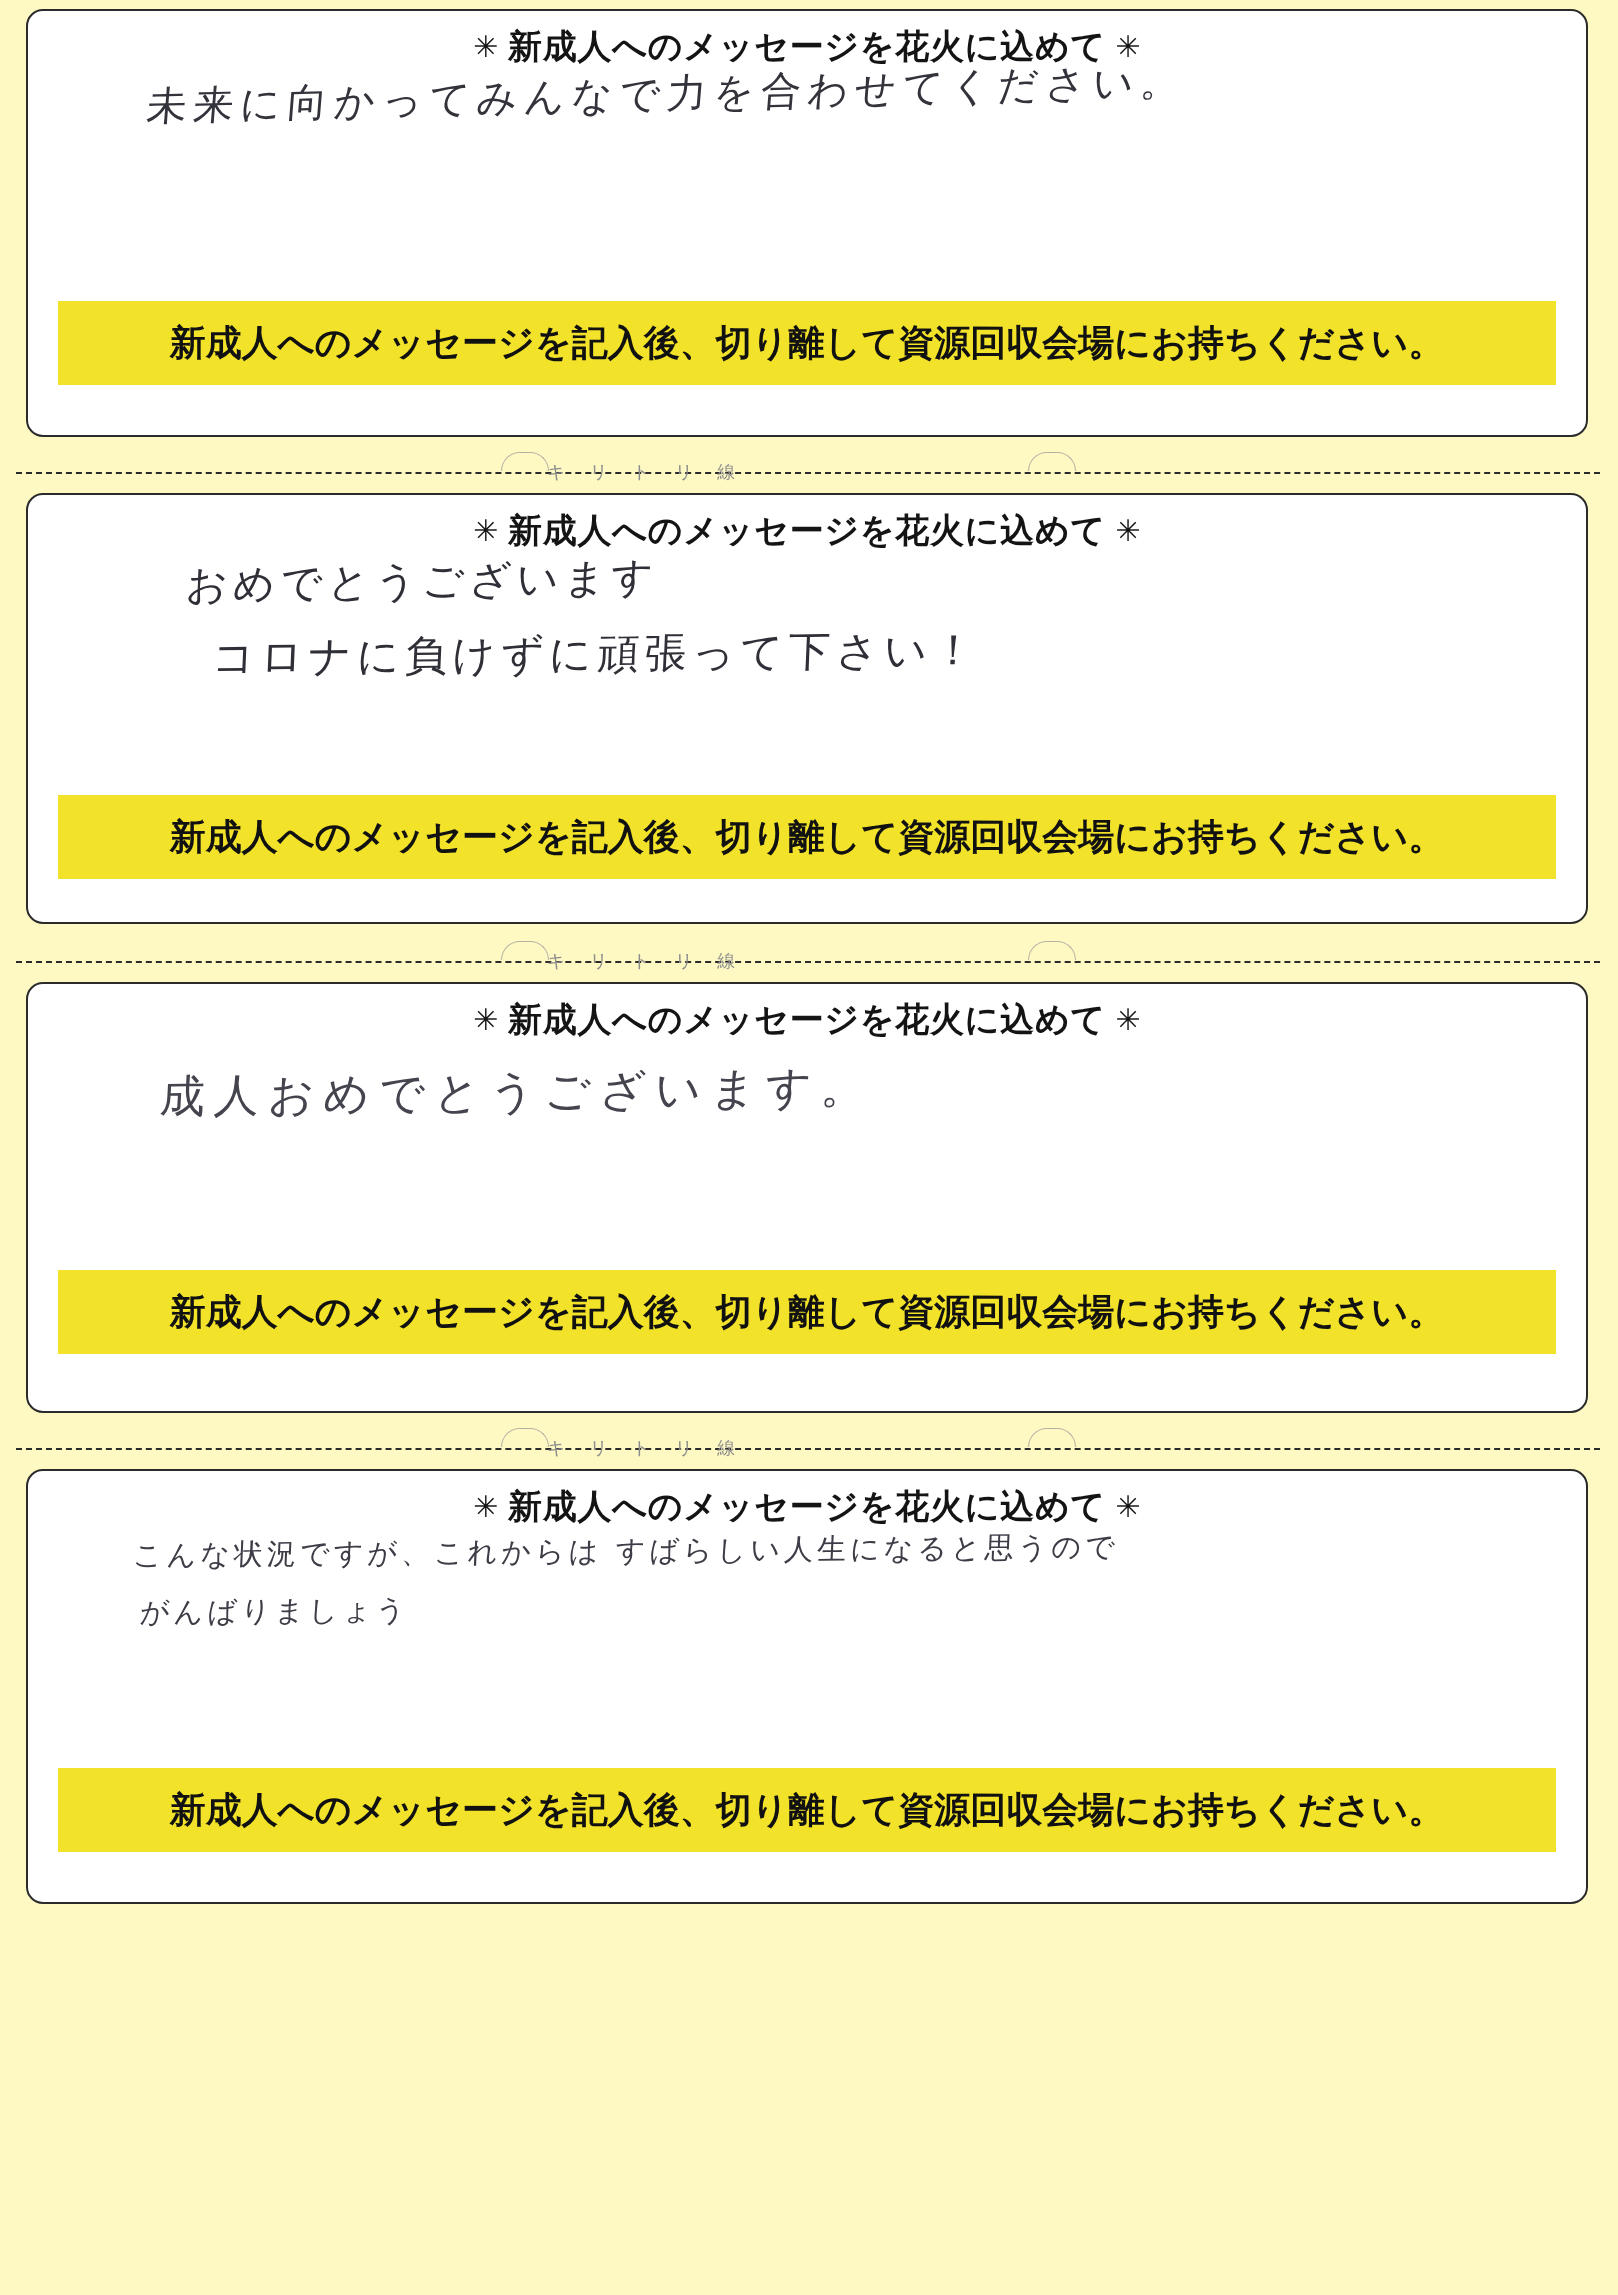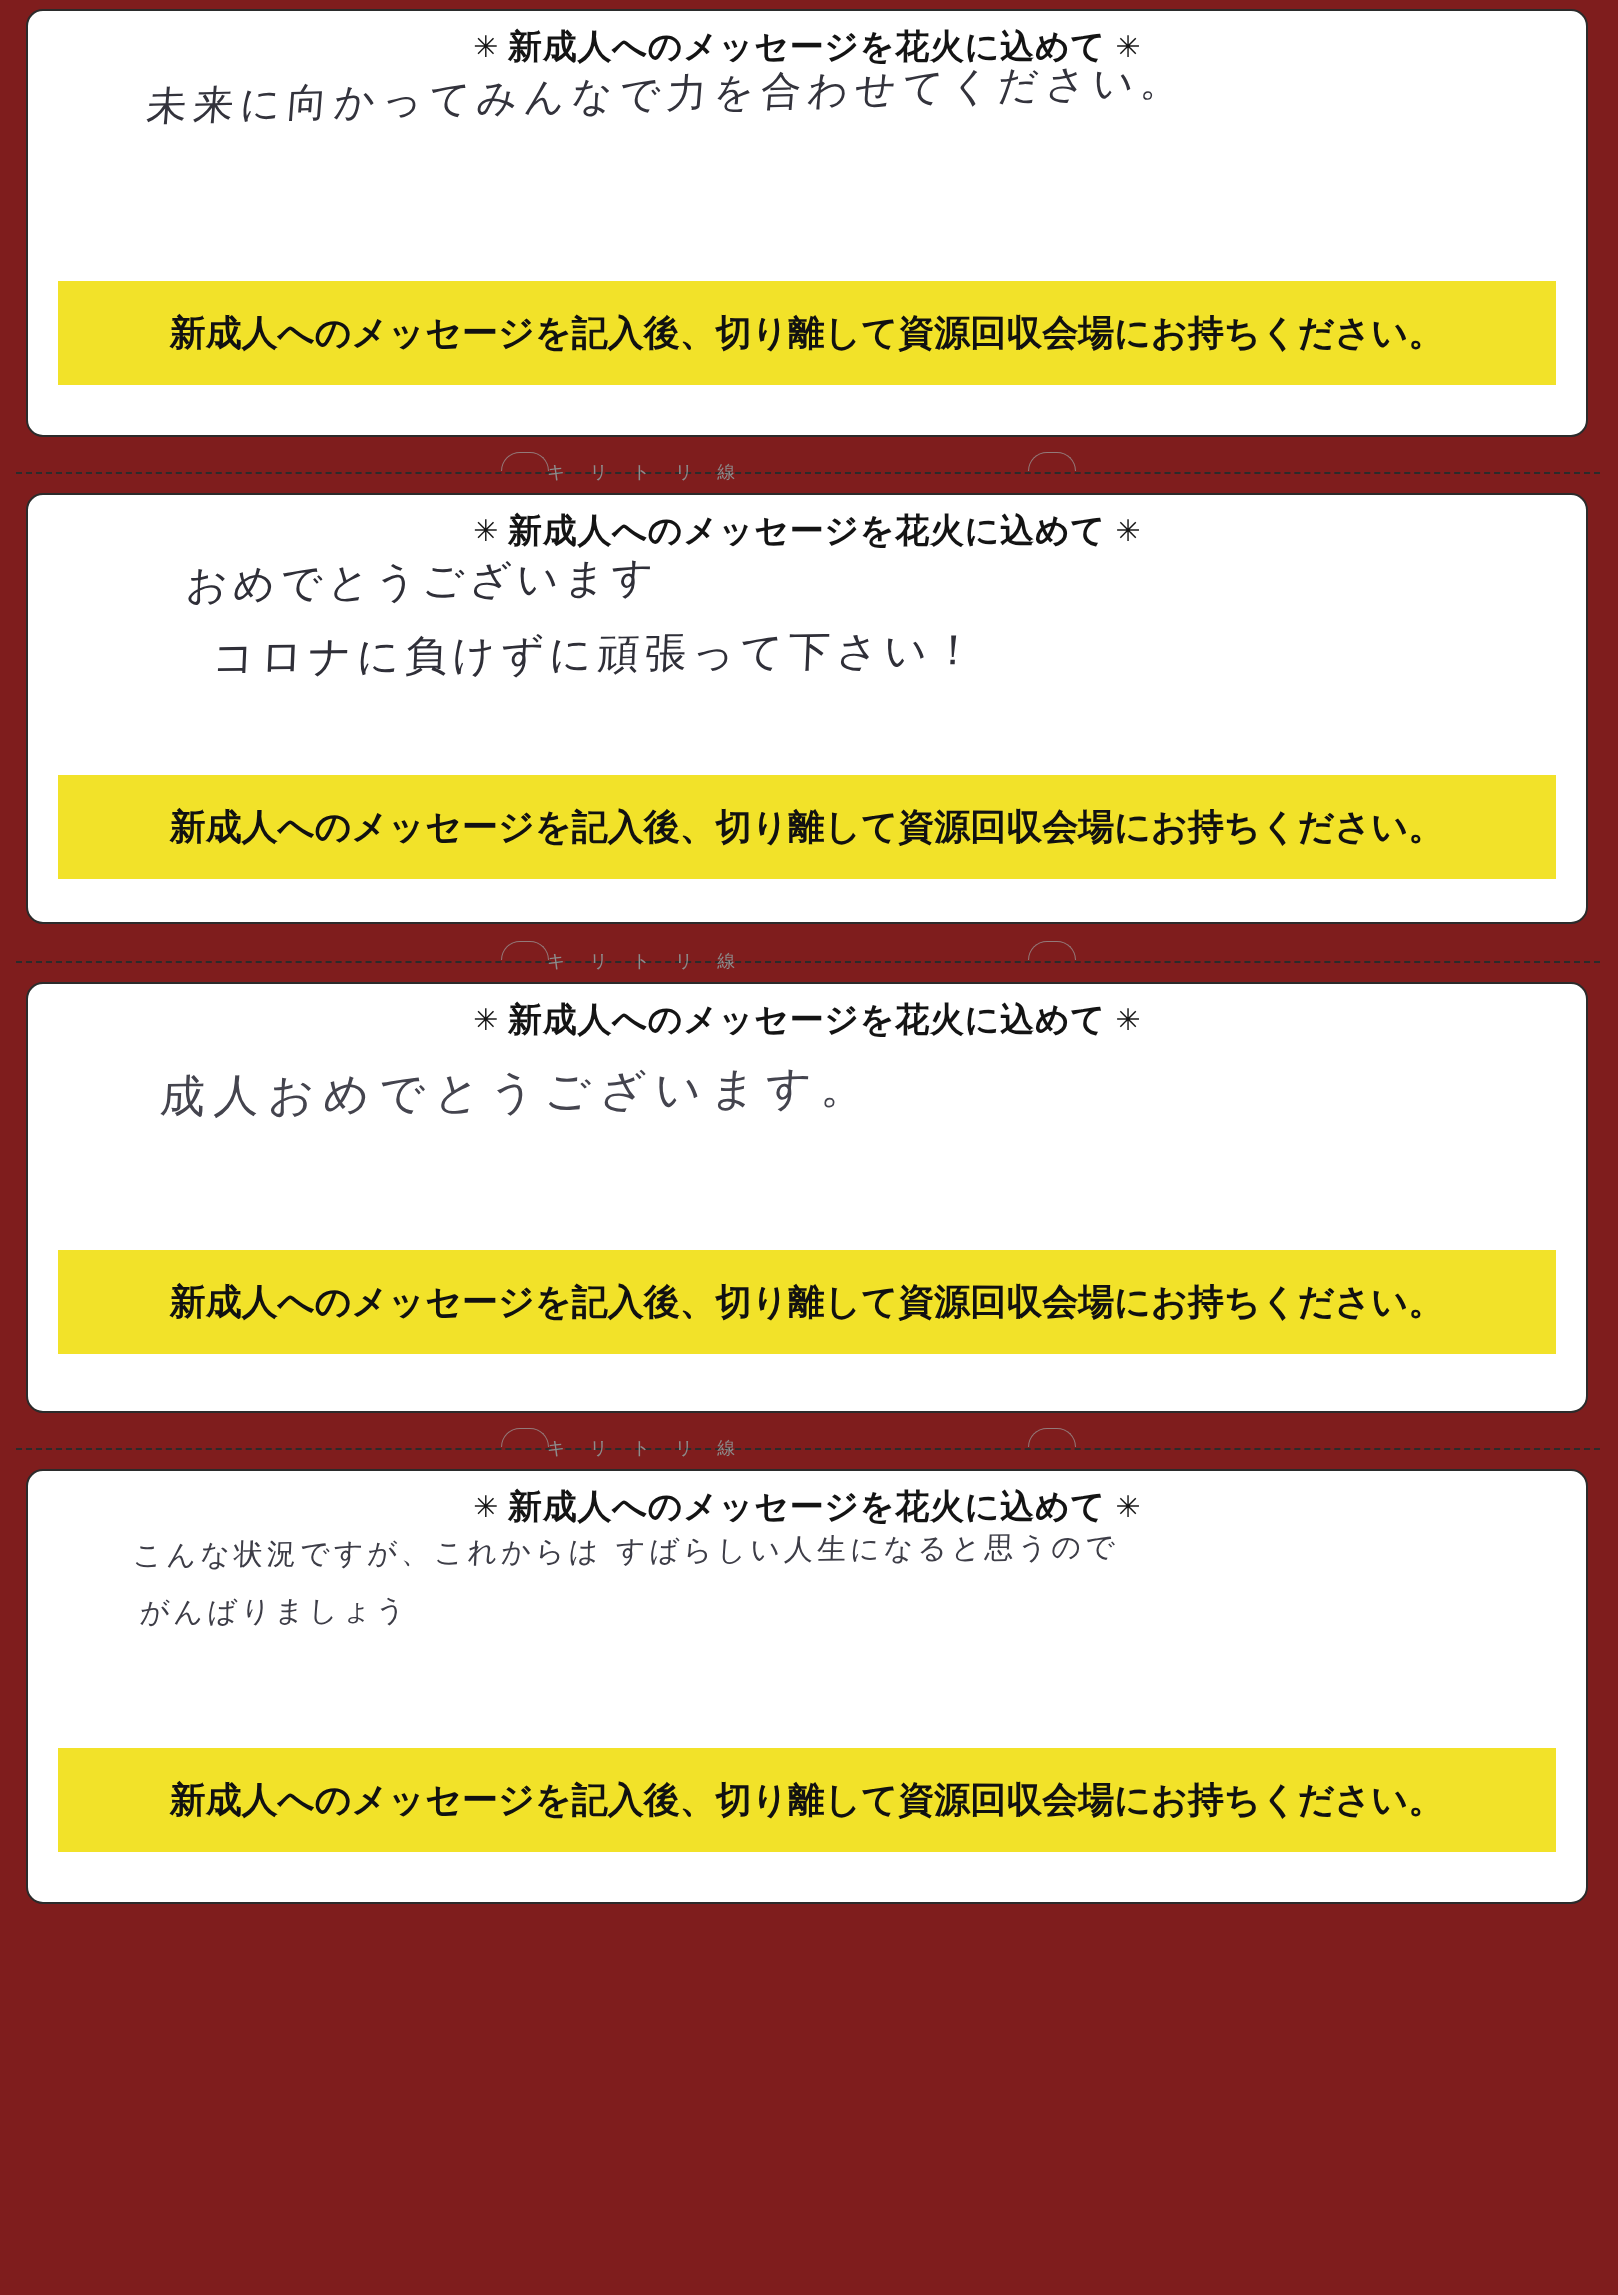--- a/index.html
+++ b/index.html
@@ -13,21 +13,21 @@
     height: 2295px;
     position: relative;
     font-family: "Liberation Sans", "DejaVu Sans", sans-serif;
     color: #1a1a1a;
     overflow: hidden;
   }
 
   .sheet {
     position: absolute;
     inset: 0;
-    background: #7f1d1d;
+    background: #fef9c3;
   }
 
   
   .card {
     position: absolute;
     left: 26px;
     width: 1562px;
     border: 2.6px solid #2b2b2b;
     border-radius: 17px;
     box-sizing: border-box;
@@ -106,21 +106,21 @@
     color: #3d3d47;
   }
   .c4 .hw-line.l1 { transform: rotate(-0.5deg) skewX(-3deg); margin-bottom: 14.5px; }
   .c4 .hw-line.l2 { transform: rotate(-0.5deg) skewX(-3deg); margin-left: 6.6px; }
 
   
   .instruction {
     position: absolute;
     left: 30px;
     right: 30px;
-    height: 104px;
+    height: 84px;
     background: #f2e229;
     display: flex;
     align-items: center;
     justify-content: center;
     box-sizing: border-box;
   }
   .c1 .instruction { bottom: 50px; }
   .c2 .instruction { bottom: 43px; }
   .c3 .instruction { bottom: 57px; }
   .c4 .instruction { bottom: 50px; }

